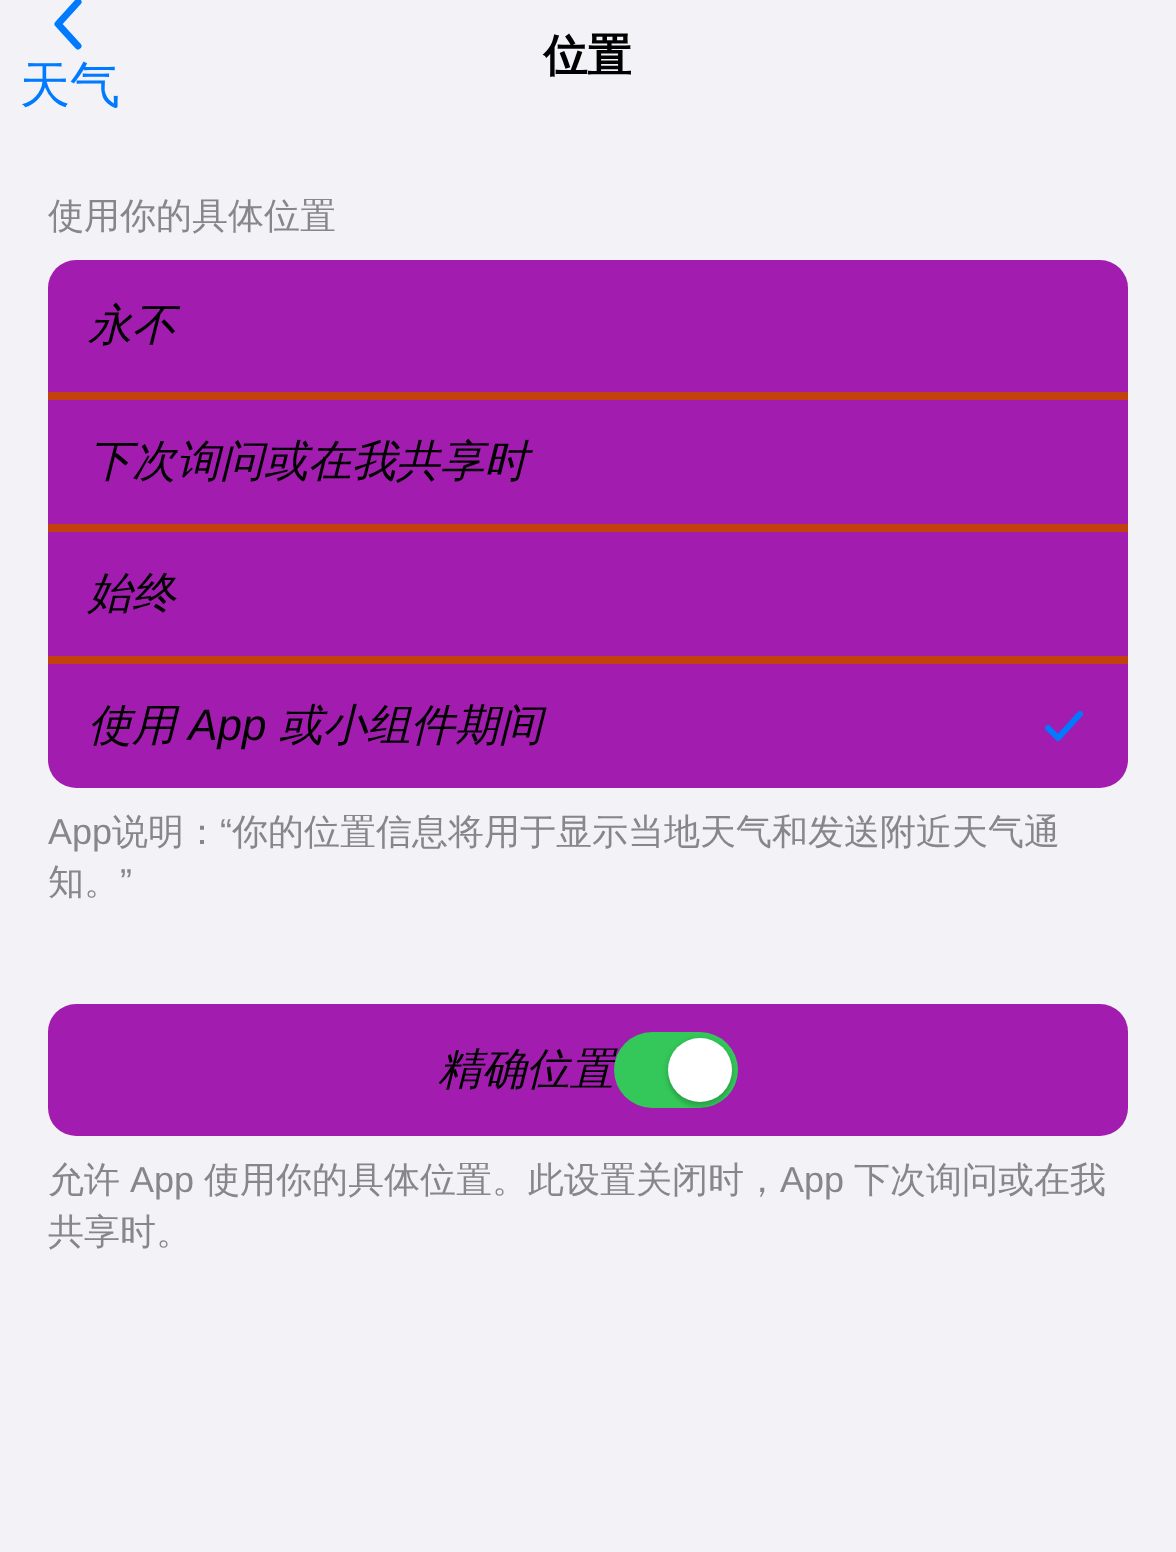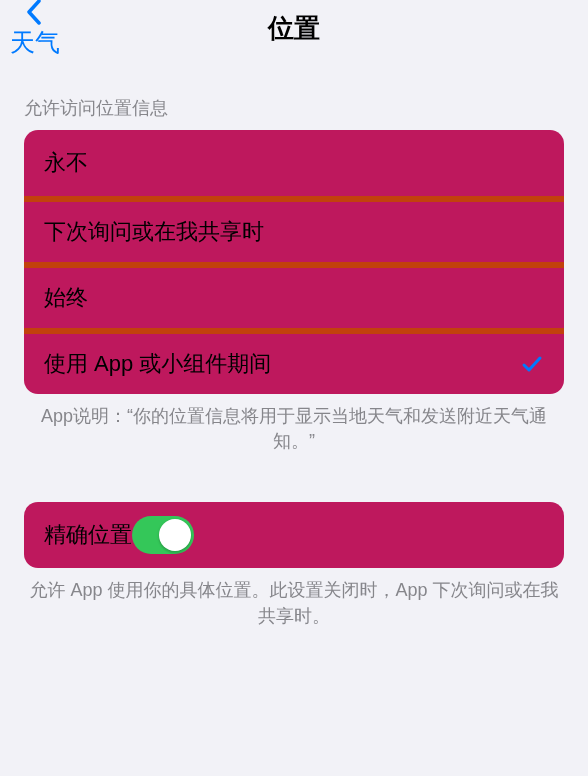--- a/index.html
+++ b/index.html
@@ -31,69 +31,69 @@
       font-size: 25px;
       cursor: pointer;
       flex-direction: column;
     }
     .back-chevron {
       width: 17px;
       height: 28px;
       margin-right: 4px;
     }
     .nav-title {
-      font-size: 26px;
+      font-size: 22px;
       font-weight: 600;
       color: #000;
     }
     .section-header {
       font-size: 18px;
       color: #86868b;
       padding: 40px 24px 10px 24px;
     }
     .section-group {
-      background: #be185d;
+      background: #a21caf;
       border-radius: 14px;
       margin: 0 24px;
       overflow: hidden;
+      font-style: italic;
     }
     .list-row {
       display: flex;
       align-items: center;
       justify-content: space-between;
       min-height: 66px;
       padding: 0 20px;
       font-size: 22px;
       color: #000;
       cursor: pointer;
-      border-top: 6px solid #c2410c;
+      border-top: 4px solid #c2410c;
     }
     .list-row:first-child {
       border-top: none;
     }
     .checkmark {
       width: 24px;
       height: 24px;
       color: #007aff;
       flex-shrink: 0;
     }
     .section-footer {
       font-size: 18px;
       color: #86868b;
       padding: 10px 24px 0 24px;
       line-height: 1.4;
-      text-align: center;
     }
     .spacer {
       height: 48px;
     }
     .toggle-row {
       display: flex;
       align-items: center;
-      justify-content: flex-start;
+      justify-content: center;
       min-height: 66px;
       padding: 0 20px;
       font-size: 22px;
       color: #000;
     }
     .switch {
       position: relative;
       width: 62px;
       height: 38px;
       background: #34c759;
@@ -118,21 +118,21 @@
 <div class="nav-bar">
   <div class="back-button">
     <svg class="back-chevron" viewBox="0 0 17 28" fill="none">
       <path d="M14 3 L4 14 L14 25" stroke="#007aff" stroke-width="3.5" stroke-linecap="round" stroke-linejoin="round"></path>
     </svg>
     <span>天气</span>
   </div>
   <div class="nav-title">位置</div>
 </div>
 
-<div class="section-header">允许访问位置信息</div>
+<div class="section-header">使用你的具体位置</div>
 
 <div class="section-group">
   <div class="list-row">
     <span>永不</span>
   </div>
   <div class="list-row">
     <span>下次询问或在我共享时</span>
   </div>
   <div class="list-row">
     <span>始终</span>

